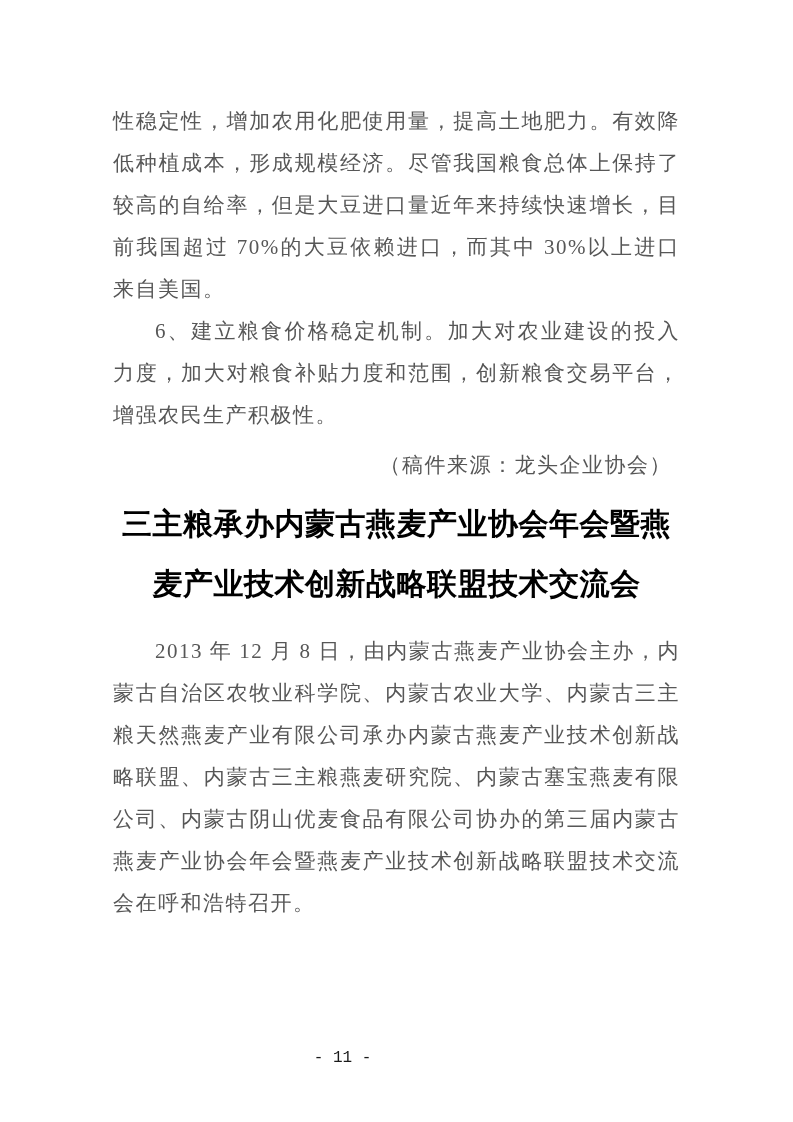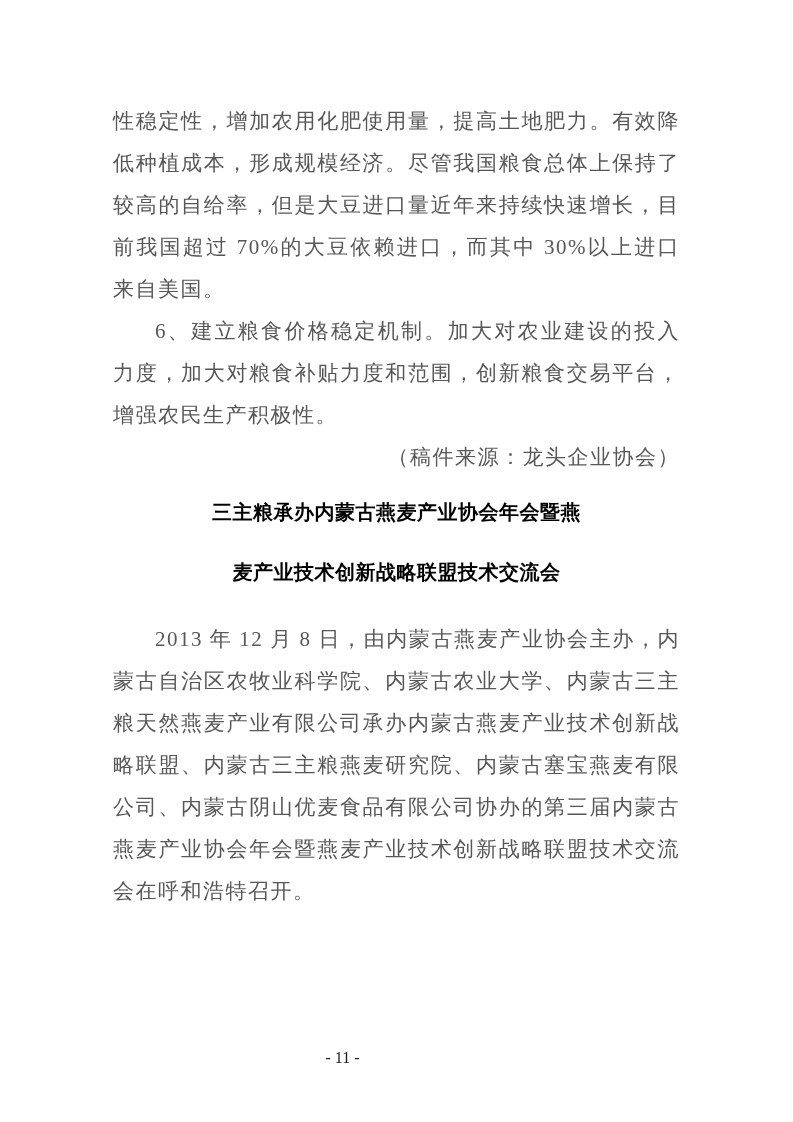--- a/index.html
+++ b/index.html
@@ -27,49 +27,49 @@
     line-height: 42px;
     letter-spacing: 1.5px;
     color: #575757;
     text-align: justify;
     text-justify: inter-character;
   }
   .body-par.indent {
     text-indent: 2em;
   }
   .source-line {
-    margin: 0;
+    margin: 8px;
     font-size: 21px;
     line-height: 42px;
     letter-spacing: 1.5px;
     color: #575757;
     text-align: right;
   }
   .article-title {
     margin: 4px 0 16px 0;
-    font-size: 20px;
+    font-size: 30px;
     line-height: 60px;
     font-weight: bold;
     color: #000000;
     text-align: center;
     letter-spacing: 0.5px;
   }
   .article-title .title-line {
     white-space: nowrap;
   }
   .page-footer {
     position: absolute;
     left: 0;
     top: 1048px;
     width: 685px;
     text-align: center;
     font-size: 16px;
     line-height: 20px;
     color: #1a1a1a;
-    font-family: Liberation Serif, serif;
+    font-family: Liberation Mono, monospace;
   }
 </style>
 </head>
 <body>
 
 <div class="page">
   <div class="content">
 
     <p class="body-par">性稳定性，增加农用化肥使用量，提高土地肥力。有效降低种植成本，形成规模经济。尽管我国粮食总体上保持了较高的自给率，但是大豆进口量近年来持续快速增长，目前我国超过 70%的大豆依赖进口，而其中 30%以上进口来自美国。</p>
 

